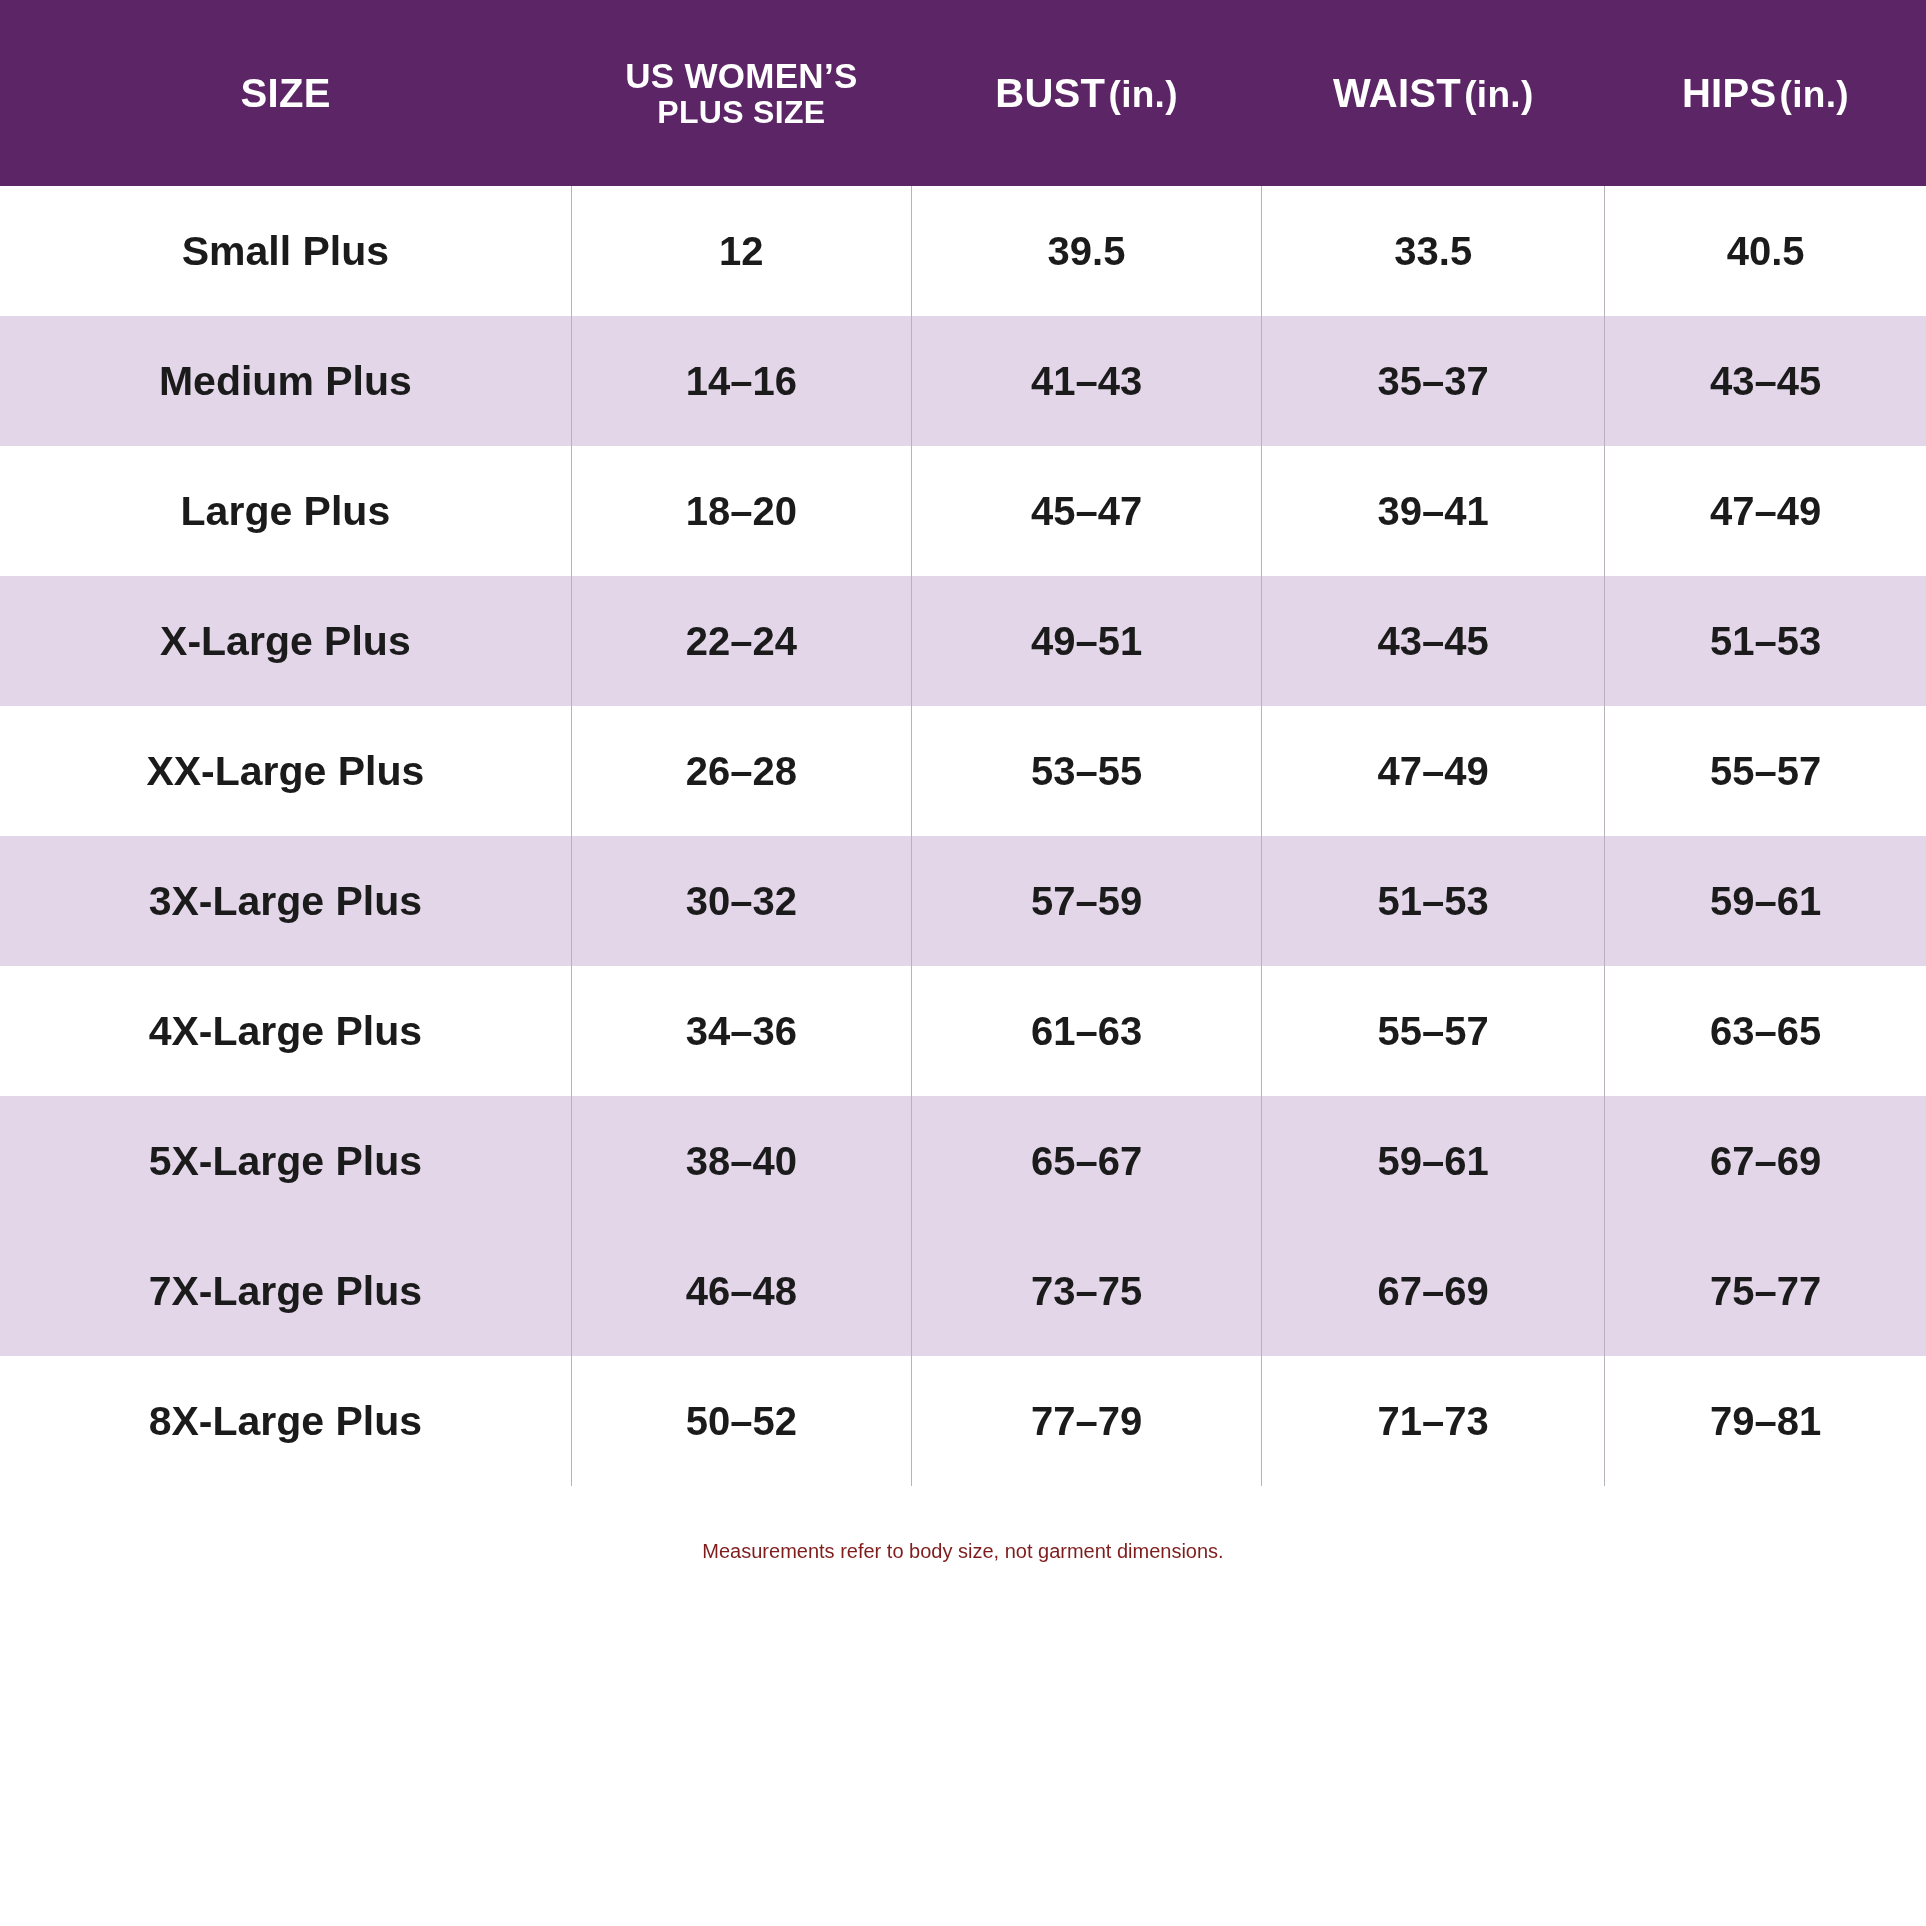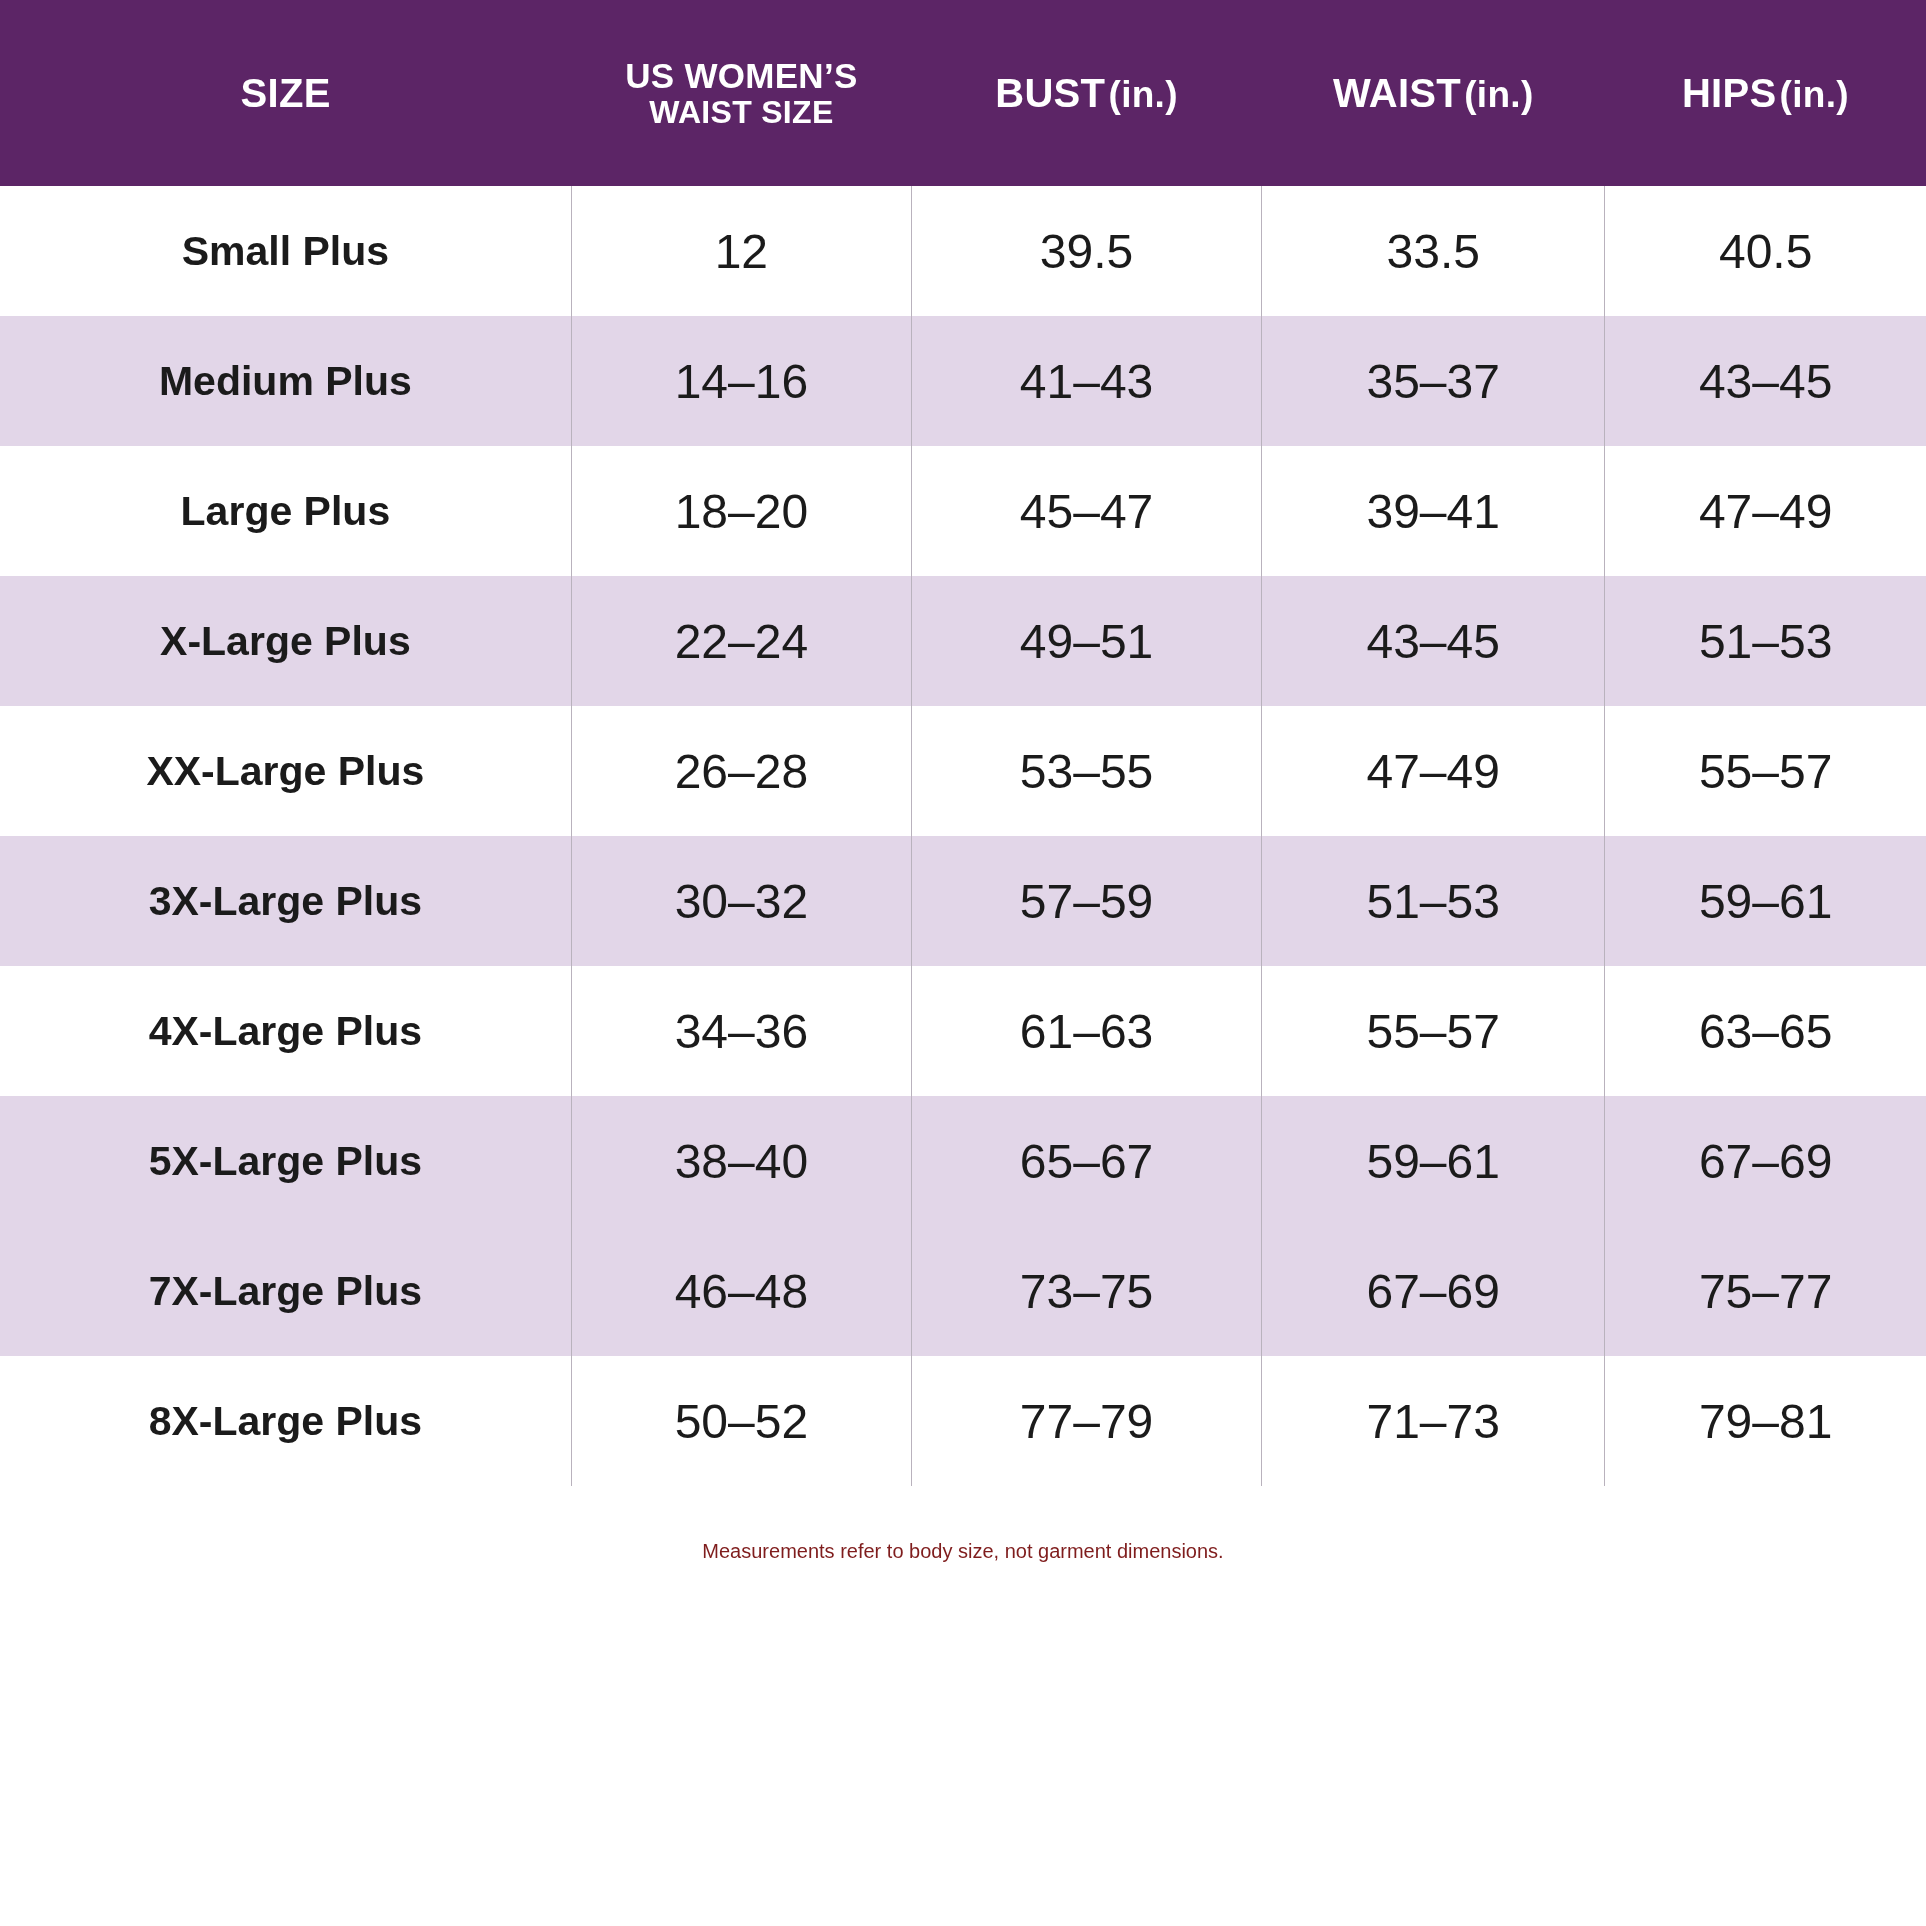--- a/index.html
+++ b/index.html
@@ -72,22 +72,22 @@
   }
   tbody tr.plain {
     background: #ffffff;
     border-radius: 27px;
   }
 
   tbody td {
     text-align: center;
     vertical-align: middle;
     color: #1b1b1b;
-    font-size: 48px;
-    font-weight: 400;
+    font-size: 40px;
+    font-weight: 700;
     padding: 0 5.1px;
   }
 
   tbody td.size-label {
     font-weight: bold;
     font-size: 41px;
   }
 
   
   tbody td.sep-left {
@@ -116,21 +116,21 @@
       <col class="c-waist">
       <col class="c-hips">
     </colgroup>
     <thead>
       <tr class="header-row">
         <th>
           <span class="hdr-main">SIZE</span>
         </th>
         <th class="us-plus">
           <span class="hdr-line1">US WOMEN’S</span>
-          <span class="hdr-line2">WAIST SIZE</span>
+          <span class="hdr-line2">PLUS SIZE</span>
         </th>
         <th>
           <span class="hdr-main">BUST</span>
           <span class="hdr-unit">(in.)</span>
         </th>
         <th>
           <span class="hdr-main">WAIST</span>
           <span class="hdr-unit">(in.)</span>
         </th>
         <th>

